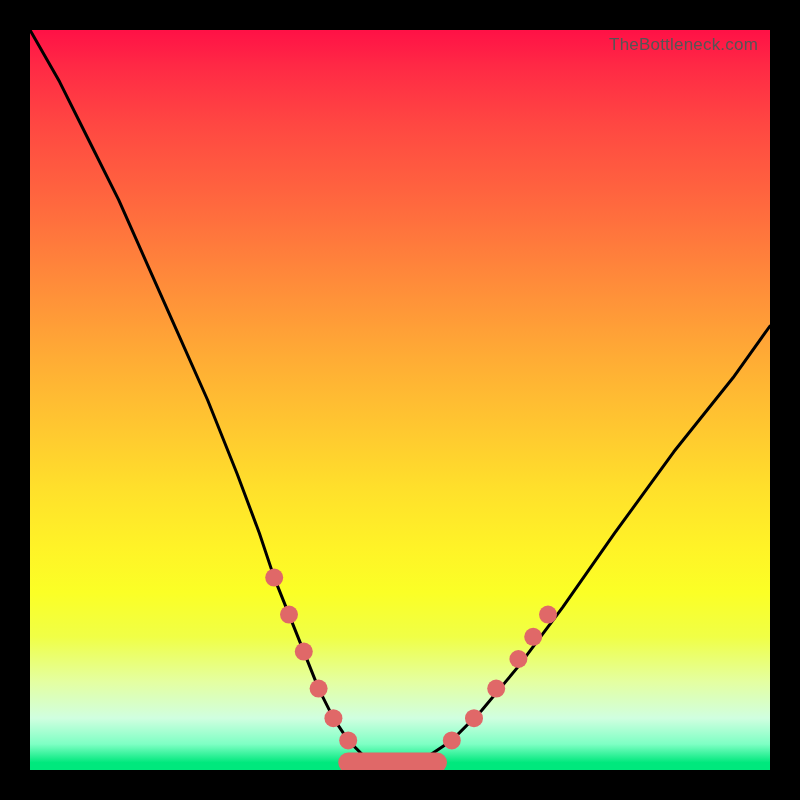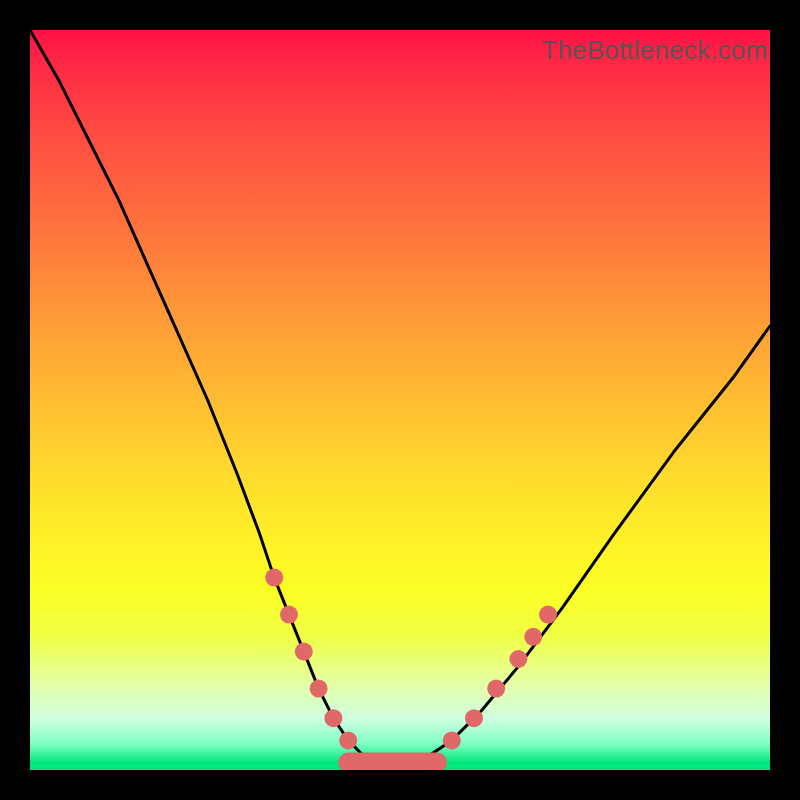--- a/index.html
+++ b/index.html
@@ -39,23 +39,23 @@
       #d0ffe0 93%,
       #7effc4 96.5%,
       #00e87d 99%,
       #00e87d 100%
     );
     overflow: hidden;
   }
   .watermark {
     position: absolute;
     top: 5px;
-    right: 2px;
+    right: 12px;
     color: #555555;
-    font-size: 26px;
+    font-size: 17px;
     font-weight: 500;
     letter-spacing: 0.2px;
     pointer-events: none;
     z-index: 5;
   }
   svg.curve {
     position: absolute;
     left: 0;
     top: 0;
     width: 740px;

